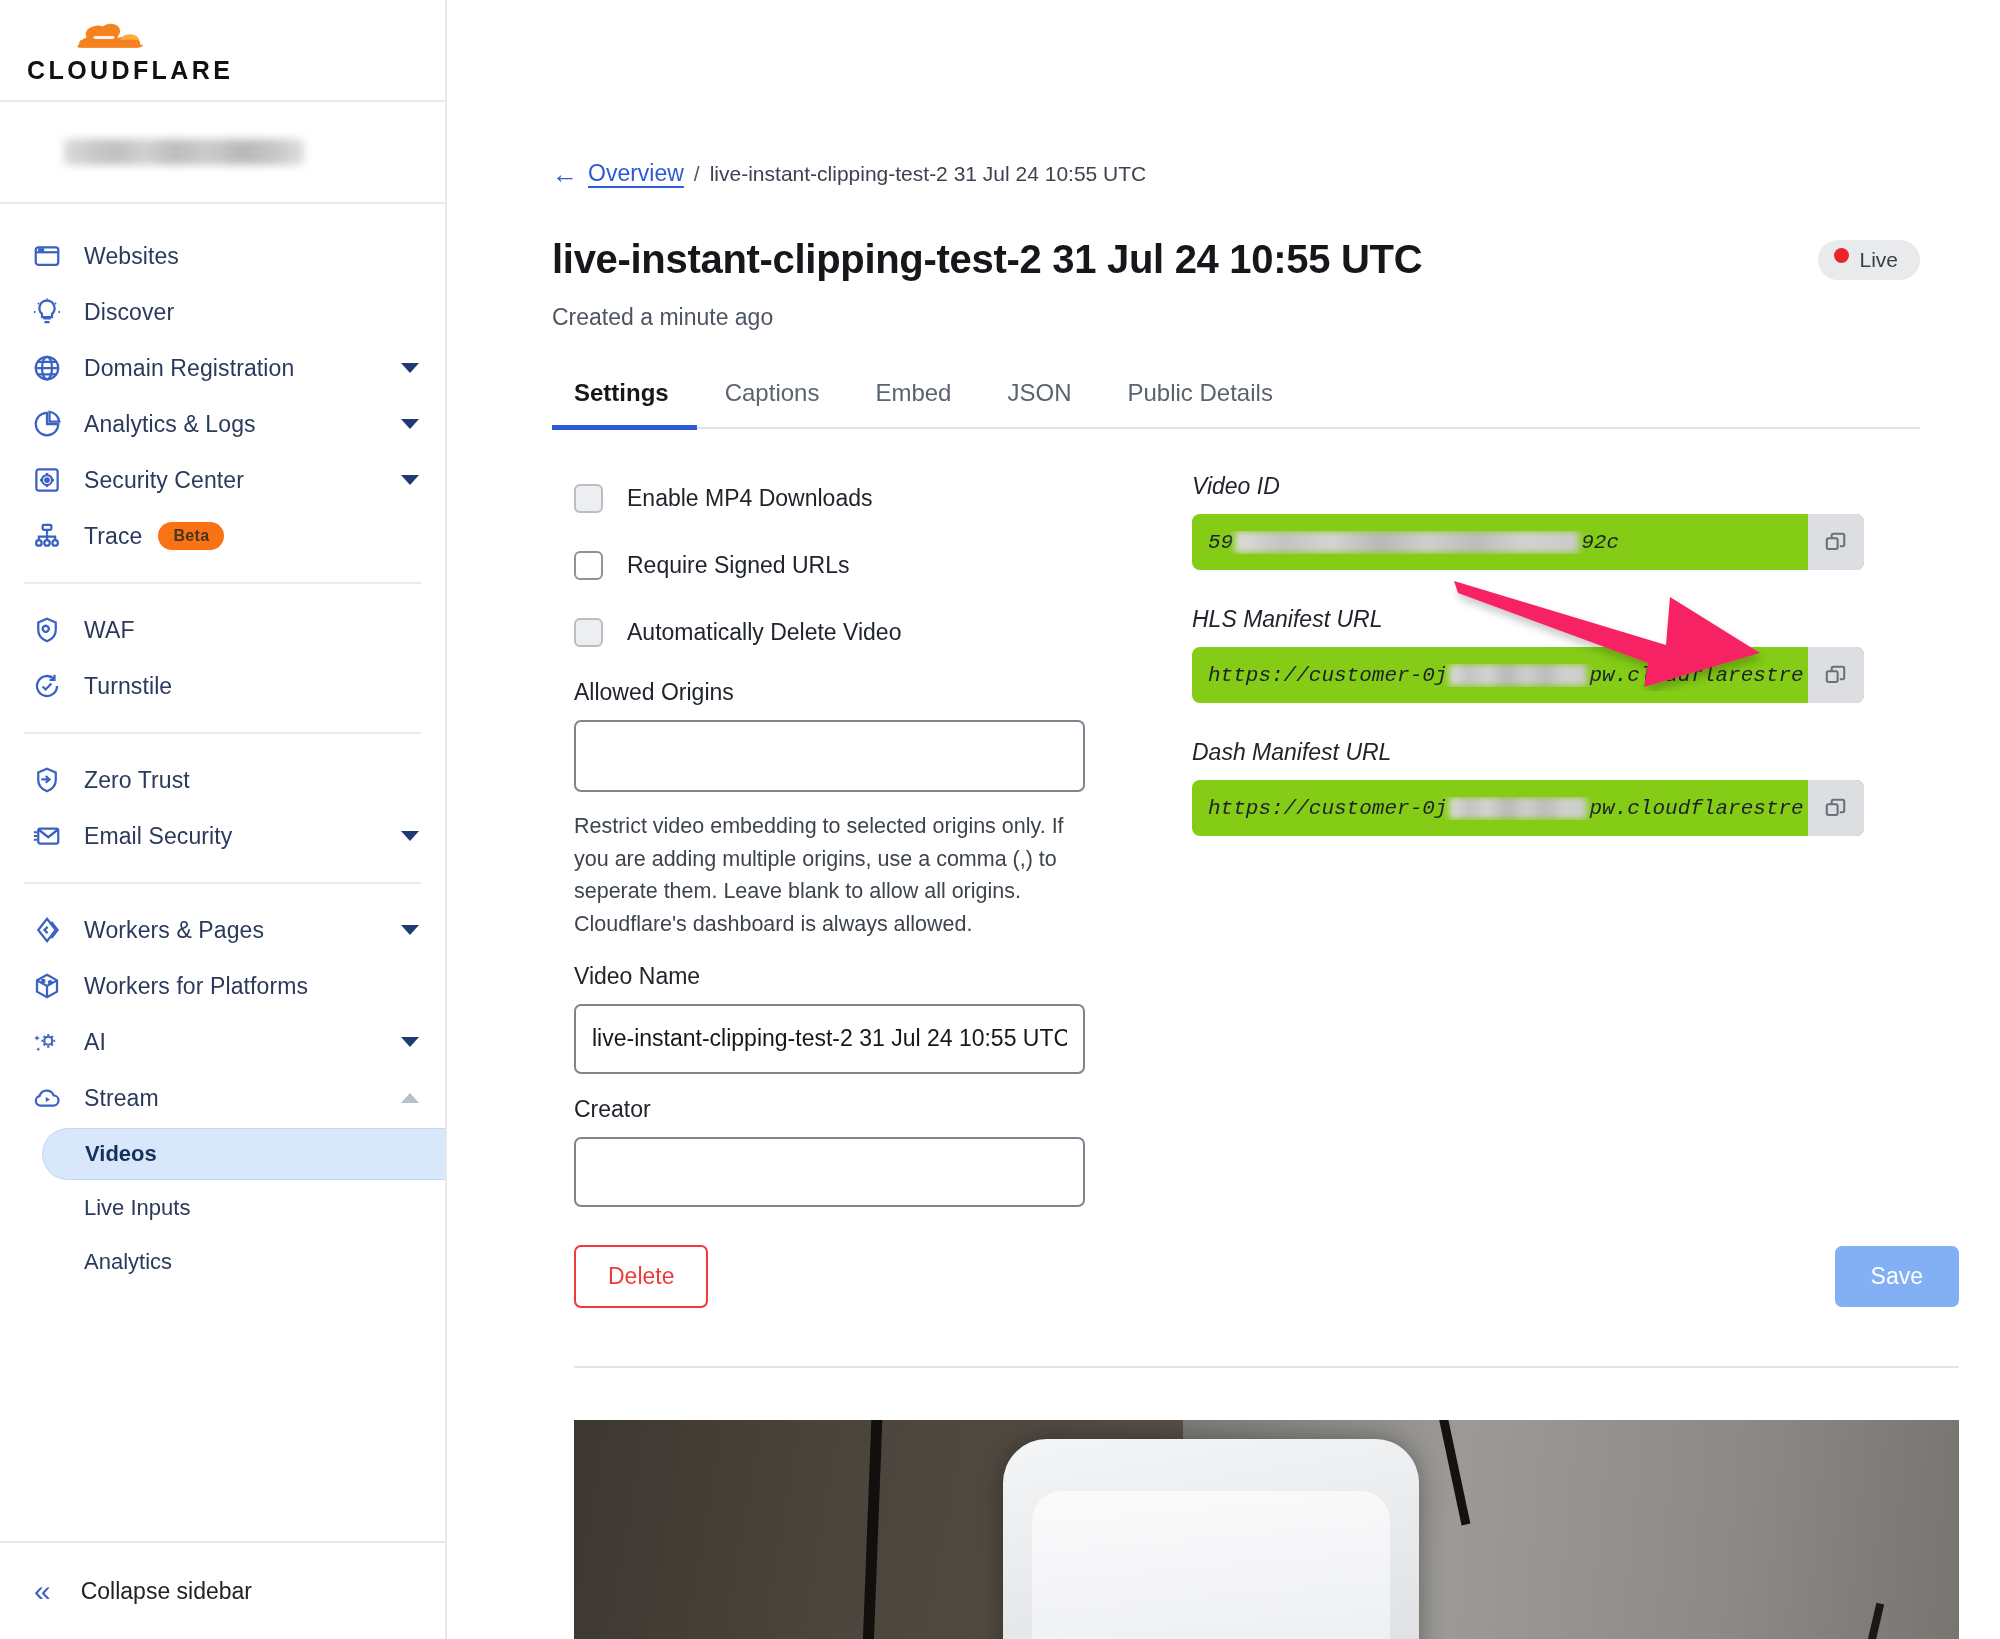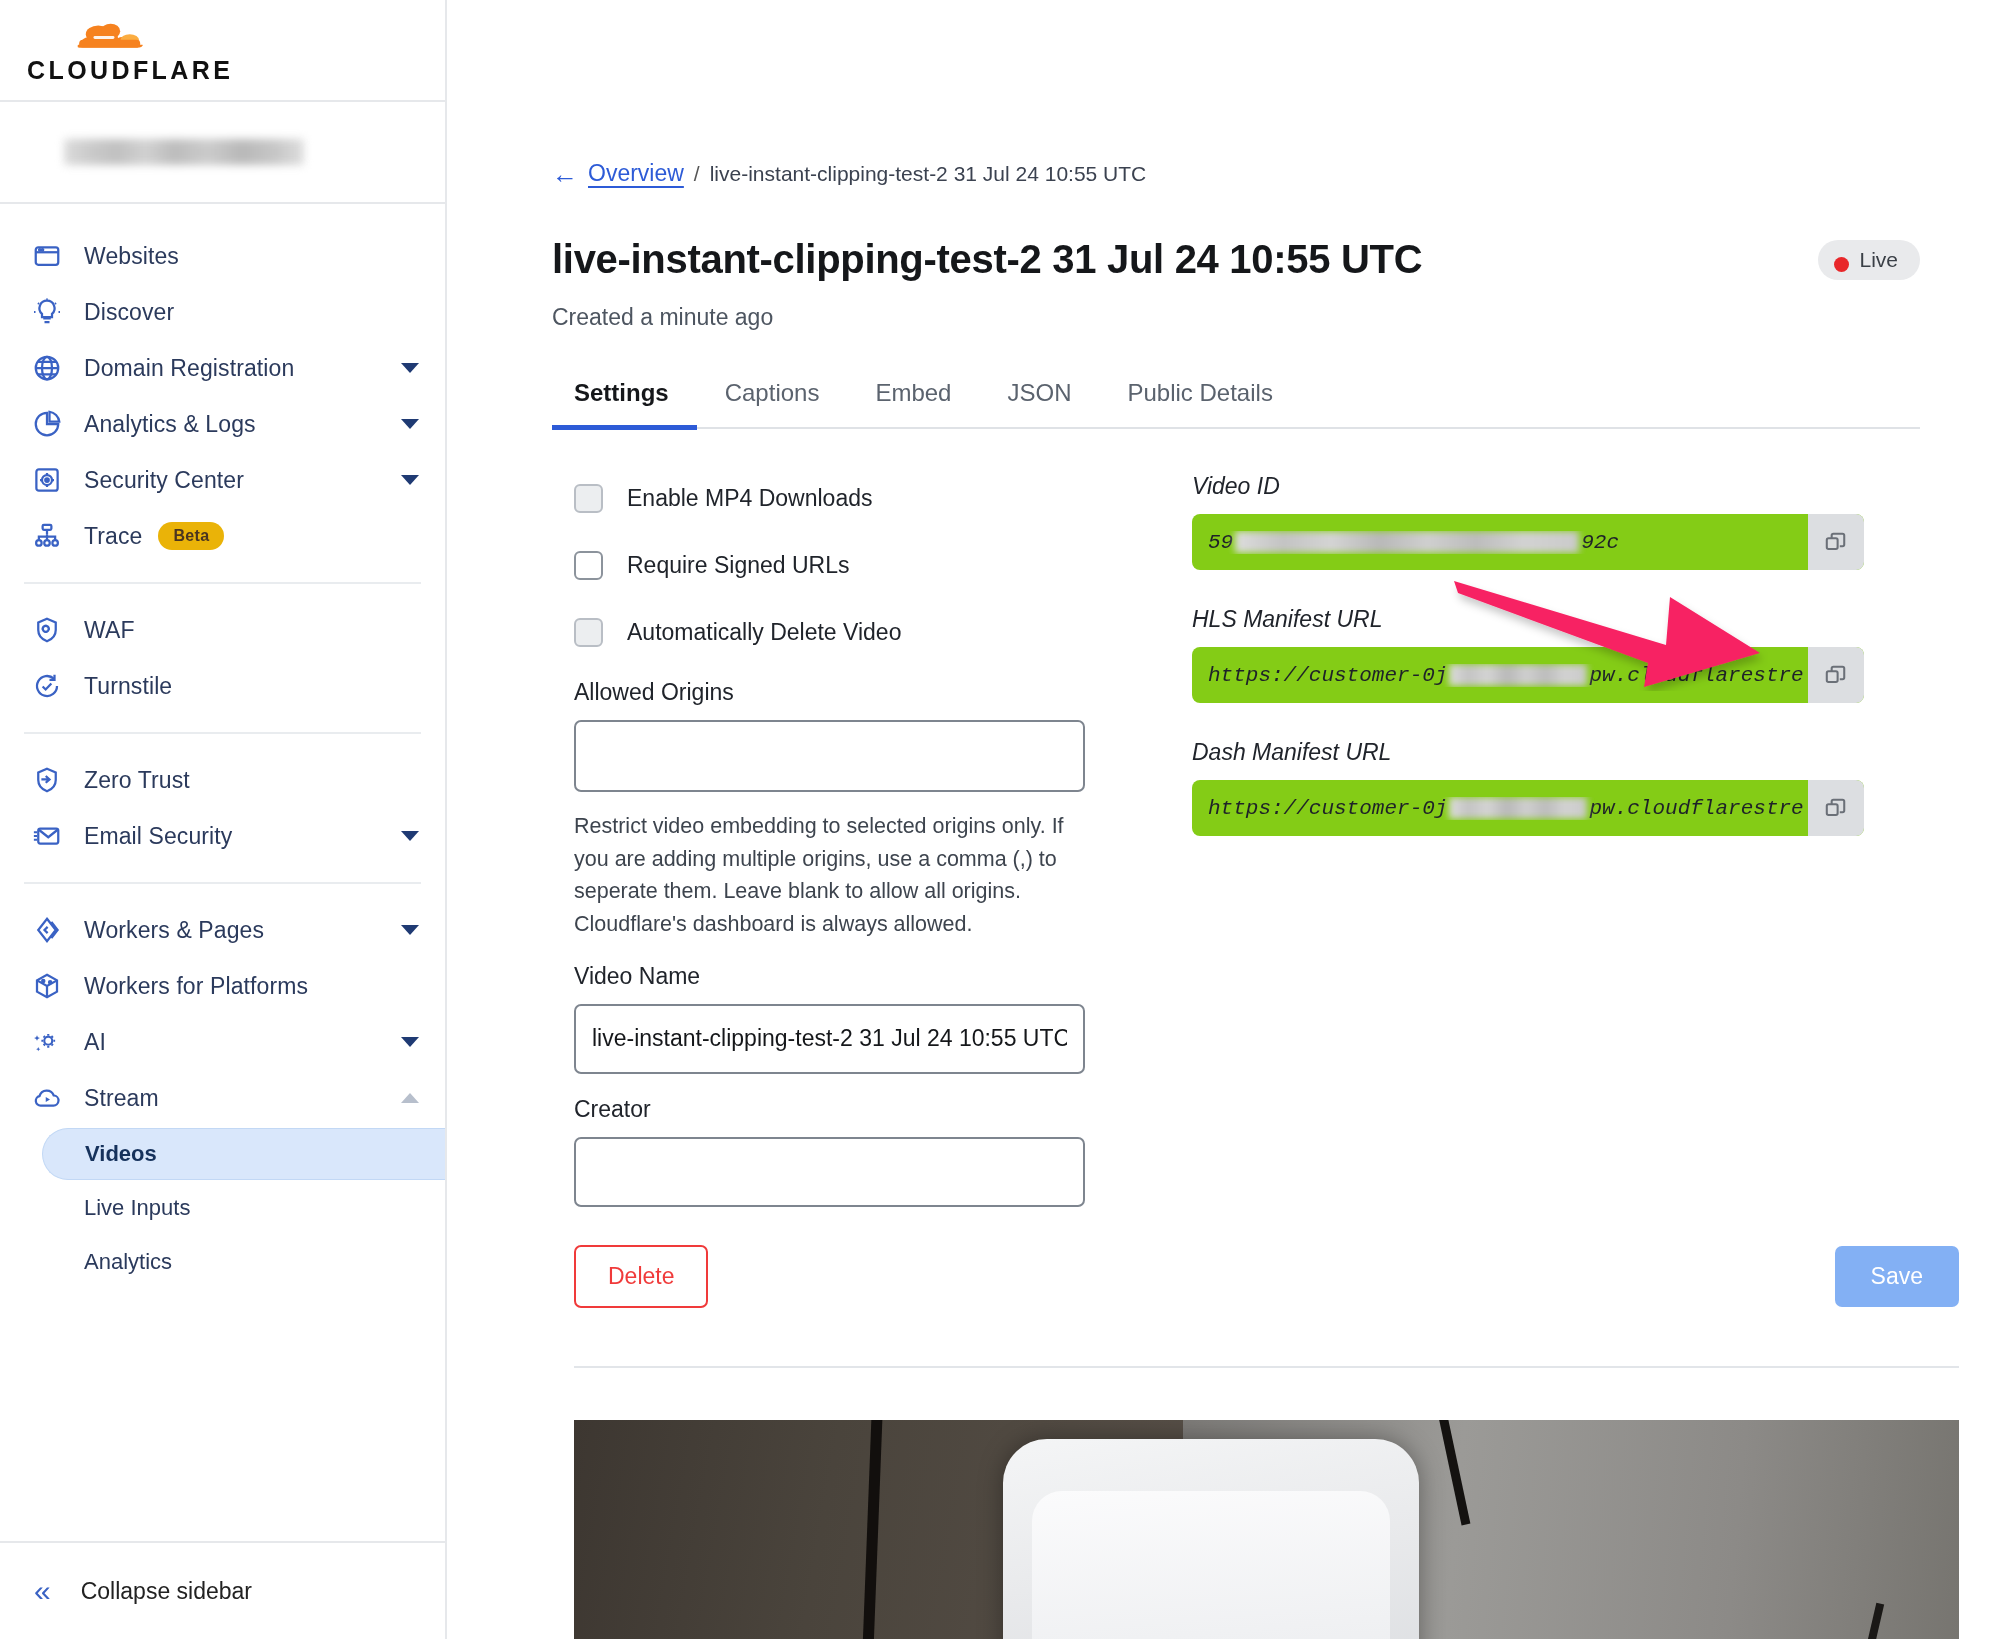--- a/index.html
+++ b/index.html
@@ -92,21 +92,21 @@
     border-left: 9px solid transparent;
     border-right: 9px solid transparent;
     border-top: 10px solid #1f3a73;
   }
   .chev.up {
     border-top: none;
     border-bottom: 10px solid #b7bfcc;
   }
   .badge-beta {
     margin-left: 16px;
-    background: #eab308;
+    background: #f97316;
     color: #4a3520;
     font-size: 16px;
     font-weight: 600;
     padding: 5px 15px;
     border-radius: 22px;
     letter-spacing: 0.3px;
   }
 
   .sub-item {
     display: flex;
@@ -184,21 +184,21 @@
     font-weight: 700;
     color: #15171a;
     letter-spacing: -0.3px;
   }
   .live-badge {
     margin-left: auto;
     background: #e9eaec;
     border-radius: 26px;
     padding: 8px 22px 8px 16px;
     display: flex;
-    align-items: flex-end;
+    align-items: flex-start;
     font-size: 21px;
     color: #3a3f46;
   }
   .live-dot {
     width: 15px; height: 15px;
     border-radius: 50%;
     background: #e8272a;
     margin-right: 10px;
   }
   .subtitle {

